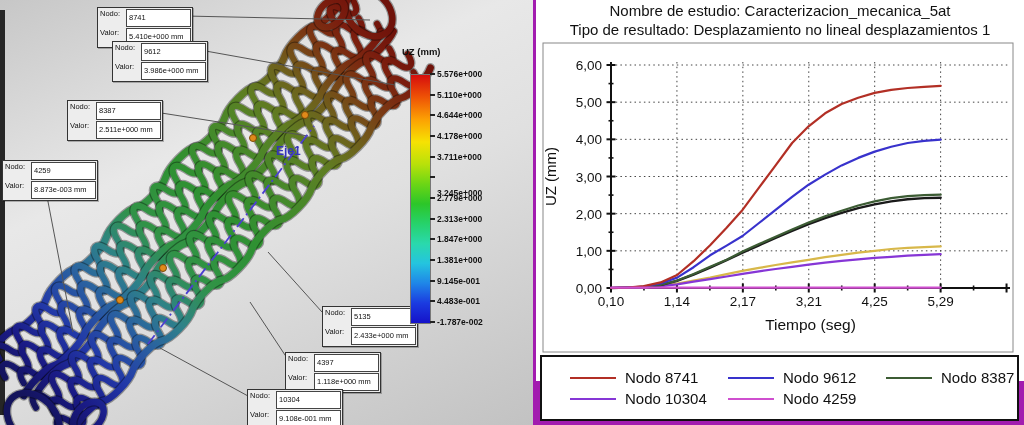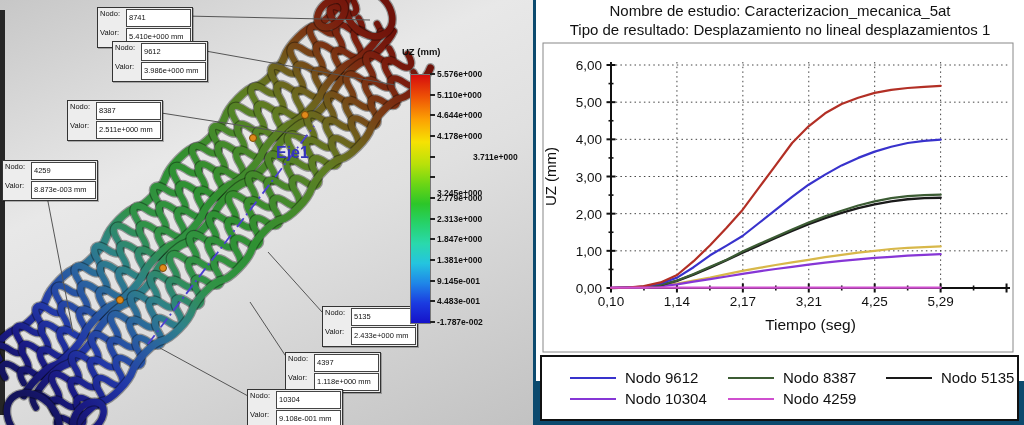--- a/index.html
+++ b/index.html
@@ -1,36 +1,36 @@
 <!DOCTYPE html>
 <html><head>
 <meta charset="utf-8">
 <style>
   body{margin:0;background:#fff;font-family:"Liberation Sans",sans-serif;}
-  .stage{position:relative;width:1024px;height:425px;overflow:hidden;background:#0c4a6e;}
+  .stage{position:relative;width:1024px;height:425px;overflow:hidden;background:#a21caf;}
 
   
   .left-panel{position:absolute;left:0;top:0;width:533px;height:425px;
     background:linear-gradient(155deg,#c7c7c7 0%,#e8e8e8 35%,#e0e0e0 55%,#c2c2c2 100%);}
   .edge-strip{position:absolute;left:0;top:10px;width:5px;height:405px;background:#262626;}
   #struct-svg{position:absolute;left:0;top:0;width:533px;height:425px;}
   .callout{position:absolute;width:92px;background:#ededed;border:1px solid #333;
     padding:1px;display:flex;flex-direction:column;gap:1px;font-size:7.5px;line-height:1.3;
     color:#111;box-shadow:1px 1px 0 rgba(0,0,0,.25);}
   .co-row{display:flex;gap:2px;align-items:stretch;}
   .co-label{width:24px;flex:none;padding-left:1px;}
   .co-value{flex:1;background:#fff;border:1px solid #444;padding:3px 2px;white-space:nowrap;}
   .cb-title{position:absolute;left:402px;top:46px;font-size:9.5px;font-weight:bold;color:#111;}
   .cb-bar{position:absolute;left:410px;top:74px;width:19px;height:248px;border:1px solid #777;
     background:linear-gradient(to bottom,
       #d60d0d 0%,#ee5306 9%,#fca103 18%,#f6e203 27%,#b8e10a 36%,#6cd615 44%,
       #2cc629 52%,#26d26b 60%,#2ad9ac 68%,#24c4df 76%,#1f86e8 84%,#1b3be0 92%,#1512c9 100%);}
   .cb-label{position:absolute;left:437px;font-size:8.5px;font-weight:bold;color:#111;white-space:nowrap;}
   .cb-tick{position:absolute;left:430px;width:5px;height:2px;background:#222;}
-  .eje-label{position:absolute;left:276px;top:144px;color:#3434bb;font-weight:bold;font-size:16px;}
+  .eje-label{position:absolute;left:276px;top:144px;color:#3434bb;font-weight:bold;font-size:12px;}
 
   
   .right-panel{position:absolute;left:536px;top:0;width:488px;height:381px;background:#fff;}
   .chart-title{position:absolute;left:0;width:100%;text-align:center;font-size:15px;color:#111;white-space:nowrap;}
   #title1{top:2px;} #title2{top:21px;}
   #chart-svg{position:absolute;left:0;top:0;width:488px;height:425px;}
   .legend-box{position:absolute;left:4px;top:355px;width:479px;height:66px;border:2px solid #111;
     background:#fff;display:grid;grid-template-columns:158px 158px 1fr;align-content:center;
     row-gap:4px;padding:3px 0 3px 28px;box-sizing:border-box;}
   .legend-item{display:flex;align-items:center;gap:9px;font-size:15px;color:#111;white-space:nowrap;}
@@ -181,21 +181,21 @@
     <div id="cb-labels">
         <div class="cb-tick" style="top: 73px;"></div>
         <div class="cb-label" style="top: 69px;">5.576e+000</div>
         <div class="cb-tick" style="top: 93.65px;"></div>
         <div class="cb-label" style="top: 89.65px;">5.110e+000</div>
         <div class="cb-tick" style="top: 114.3px;"></div>
         <div class="cb-label" style="top: 110.3px;">4.644e+000</div>
         <div class="cb-tick" style="top: 134.95px;"></div>
         <div class="cb-label" style="top: 130.95px;">4.178e+000</div>
         <div class="cb-tick" style="top: 155.6px;"></div>
-        <div class="cb-label" style="top: 151.6px; margin-left: 36px;">3.711e+000</div>
+        <div class="cb-label" style="top: 151.6px;">3.711e+000</div>
         <div class="cb-tick" style="top: 176.25px;"></div>
         <div class="cb-label" style="top: 172.25px; margin-top: 16px;">3.245e+000</div>
         <div class="cb-tick" style="top: 196.9px;"></div>
         <div class="cb-label" style="top: 192.9px;">2.779e+000</div>
         <div class="cb-tick" style="top: 217.55px;"></div>
         <div class="cb-label" style="top: 213.55px;">2.313e+000</div>
         <div class="cb-tick" style="top: 238.2px;"></div>
         <div class="cb-label" style="top: 234.2px;">1.847e+000</div>
         <div class="cb-tick" style="top: 258.85px;"></div>
         <div class="cb-label" style="top: 254.85px;">1.381e+000</div>
@@ -272,30 +272,30 @@
         <polyline points="75.0,288.0 91.5,287.6 108.0,287.3 124.6,286.1 141.1,283.5 157.6,280.6 174.1,277.6 190.6,274.2 206.5,270.9 223.0,267.9 239.6,265.0 256.1,262.4 272.6,259.8 289.1,257.2 305.6,254.9 322.2,252.7 338.7,250.8 355.2,249.0 371.7,247.9 388.2,247.1 404.7,246.4" fill="none" stroke="#d8b84a" stroke-width="2.2" stroke-linejoin="round" stroke-linecap="round"></polyline>
         <polyline points="75.0,288.0 91.5,287.6 108.0,287.3 124.6,286.1 141.1,284.3 157.6,281.7 174.1,279.1 190.6,276.5 206.5,273.9 223.0,271.3 239.6,269.0 256.1,266.8 272.6,264.6 289.1,262.7 305.6,260.9 322.2,259.4 338.7,257.9 355.2,256.8 371.7,255.7 388.2,254.9 404.7,254.2" fill="none" stroke="#8636d6" stroke-width="2.2" stroke-linejoin="round" stroke-linecap="round"></polyline>
         <polyline points="75.0,288.0 91.5,287.6 108.0,286.9 124.6,285.0 141.1,280.9 157.6,274.6 174.1,267.6 190.6,260.1 206.5,252.7 223.0,245.3 239.6,237.8 256.1,230.8 272.6,224.1 289.1,218.1 305.6,212.9 322.2,208.1 338.7,204.4 355.2,201.4 371.7,199.2 388.2,198.1 404.7,197.7" fill="none" stroke="#1a1a1a" stroke-width="2.4" stroke-linejoin="round" stroke-linecap="round"></polyline>
         <polyline points="75.0,288.0 91.5,287.6 108.0,286.9 124.6,285.0 141.1,280.6 157.6,273.9 174.1,266.8 190.6,259.8 206.5,251.6 223.0,244.1 239.6,236.7 256.1,229.6 272.6,222.6 289.1,216.3 305.6,210.7 322.2,205.5 338.7,201.4 355.2,198.1 371.7,196.2 388.2,195.1 404.7,194.7" fill="none" stroke="#3c5c34" stroke-width="2.2" stroke-linejoin="round" stroke-linecap="round"></polyline>
         <polyline points="75.0,288.0 91.5,287.6 108.0,286.5 124.6,283.5 141.1,277.6 157.6,267.2 174.1,255.3 190.6,245.6 206.5,236.0 223.0,223.0 239.6,209.9 256.1,196.9 272.6,184.7 289.1,174.6 305.6,165.4 322.2,157.9 338.7,151.6 355.2,146.8 371.7,143.0 388.2,140.8 404.7,139.7" fill="none" stroke="#3832cc" stroke-width="2.2" stroke-linejoin="round" stroke-linecap="round"></polyline>
         <polyline points="75.0,288.0 91.5,287.6 108.0,286.1 124.6,282.4 141.1,275.0 157.6,261.2 174.1,245.3 190.6,227.8 206.5,209.9 223.0,187.6 239.6,165.4 256.1,143.0 272.6,126.3 289.1,113.3 305.6,104.0 322.2,97.7 338.7,92.9 355.2,89.9 371.7,88.0 388.2,86.9 404.7,85.8" fill="none" stroke="#b22f25" stroke-width="2.2" stroke-linejoin="round" stroke-linecap="round"></polyline>
         <polyline points="75.0,287.6 91.5,287.6 108.0,287.6 124.6,287.6 141.1,287.6 157.6,287.6 174.1,287.6 190.6,287.6 206.5,287.6 223.0,287.6 239.6,287.6 256.1,287.6 272.6,287.6 289.1,287.6 305.6,287.6 322.2,287.6 338.7,287.6 355.2,287.6 371.7,287.6 388.2,287.6 404.7,287.6" fill="none" stroke="#cf4fcf" stroke-width="2.2" stroke-linejoin="round" stroke-linecap="round"></polyline>
       </svg>
     <div class="legend-box" id="legend">
         <div class="legend-item">
+          <div class="legend-swatch" style="border-top-color: rgb(178, 47, 37);"></div>
+          <span>Nodo 8741</span>
+        </div>
+        <div class="legend-item">
           <div class="legend-swatch" style="border-top-color: rgb(56, 50, 204);"></div>
           <span>Nodo 9612</span>
         </div>
         <div class="legend-item">
           <div class="legend-swatch" style="border-top-color: rgb(60, 92, 52);"></div>
           <span>Nodo 8387</span>
-        </div>
-        <div class="legend-item">
-          <div class="legend-swatch" style="border-top-color: rgb(26, 26, 26);"></div>
-          <span>Nodo 5135</span>
         </div>
         <div class="legend-item">
           <div class="legend-swatch" style="border-top-color: rgb(134, 54, 214);"></div>
           <span>Nodo 10304</span>
         </div>
         <div class="legend-item">
           <div class="legend-swatch" style="border-top-color: rgb(207, 79, 207);"></div>
           <span>Nodo 4259</span>
         </div>
       </div>

